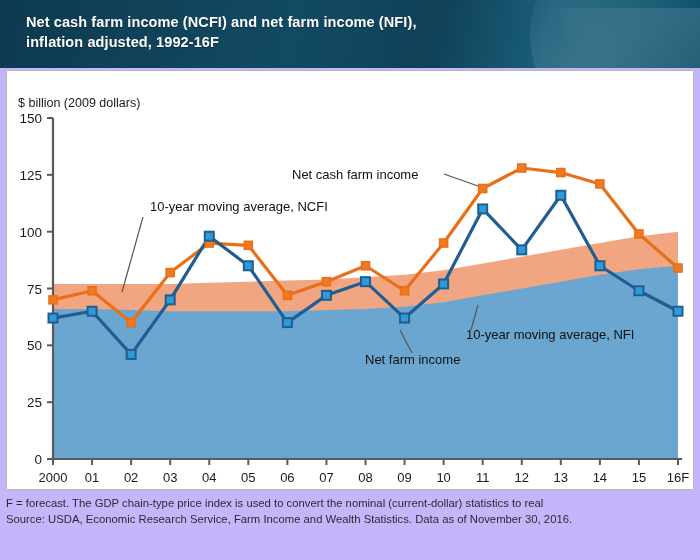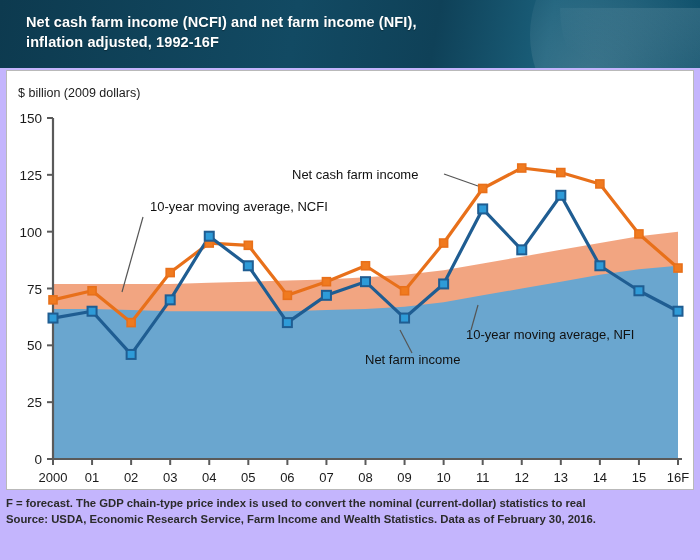--- a/index.html
+++ b/index.html
@@ -33,31 +33,31 @@
     letter-spacing:0.1px;
     text-shadow:0 1px 1px rgba(0,0,0,0.35);
   }
 
   
   .chart-frame{
     position:absolute;left:6px;top:70px;width:688px;height:420px;
     background:#ffffff;border:1px solid #b9b9b9;box-sizing:border-box;
   }
   .ylabel{
-    position:absolute;left:18px;top:86px;
+    position:absolute;left:18px;top:96px;
     font-size:12.5px;color:#1a1a1a;font-weight:normal;
   }
 
   
   .plot{position:absolute;left:0;top:0;width:700px;height:560px;pointer-events:none;}
 
   
   .footer{
     position:absolute;left:6px;top:496px;width:688px;
-    font-size:11.3px;color:#2b2b2b;line-height:15.5px;font-weight:bold;
+    font-size:11.3px;color:#2b2b2b;line-height:15.5px;
   }
   .footer div{white-space:nowrap;}
 </style>
 </head>
 <body>
 
 <div id="page">
 
   <div class="header">
     <div class="swoosh"></div>
@@ -166,16 +166,16 @@
       <line x1="444" y1="174" x2="478" y2="186" stroke="#555" stroke-width="1.2"></line>
       <text x="292" y="179" text-anchor="start" font-family="&quot;Liberation Sans&quot;, sans-serif" font-size="13" fill="#111">Net cash farm income</text>
       <line x1="412" y1="353" x2="400" y2="330" stroke="#555" stroke-width="1.2"></line>
       <text x="365" y="364" text-anchor="start" font-family="&quot;Liberation Sans&quot;, sans-serif" font-size="13" fill="#111">Net farm income</text>
       <line x1="471" y1="330" x2="478" y2="305" stroke="#555" stroke-width="1.2"></line>
       <text x="466" y="339" text-anchor="start" font-family="&quot;Liberation Sans&quot;, sans-serif" font-size="13" fill="#111">10-year moving average, NFI</text>
     </svg>
 
   <div class="footer">
     <div>F = forecast. The GDP chain-type price index is used to convert the nominal (current-dollar) statistics to real</div>
-    <div>Source: USDA, Economic Research Service, Farm Income and Wealth Statistics. Data as of February 30, 2016.</div>
+    <div>Source: USDA, Economic Research Service, Farm Income and Wealth Statistics. Data as of November 30, 2016.</div>
   </div>
 
 </div>
 
 </body></html>

